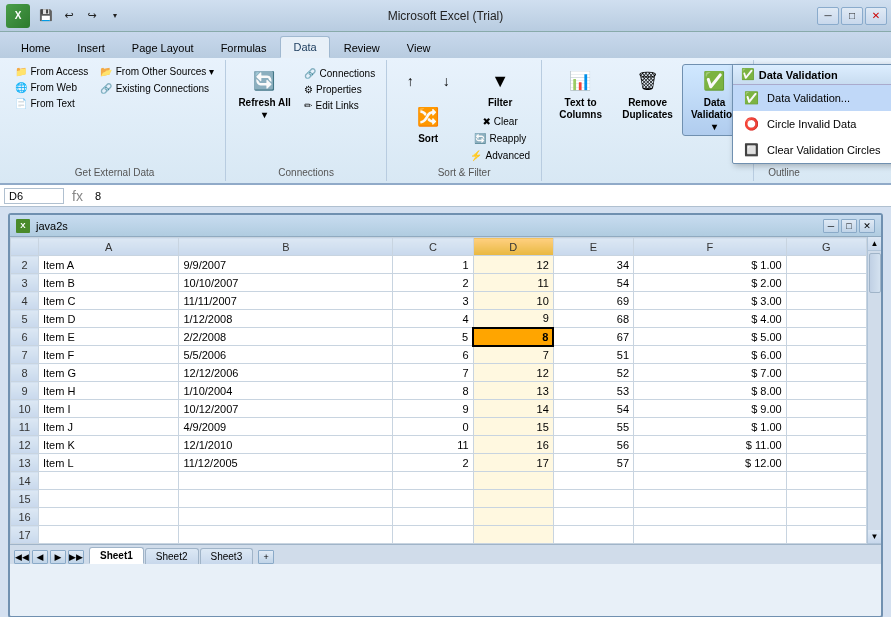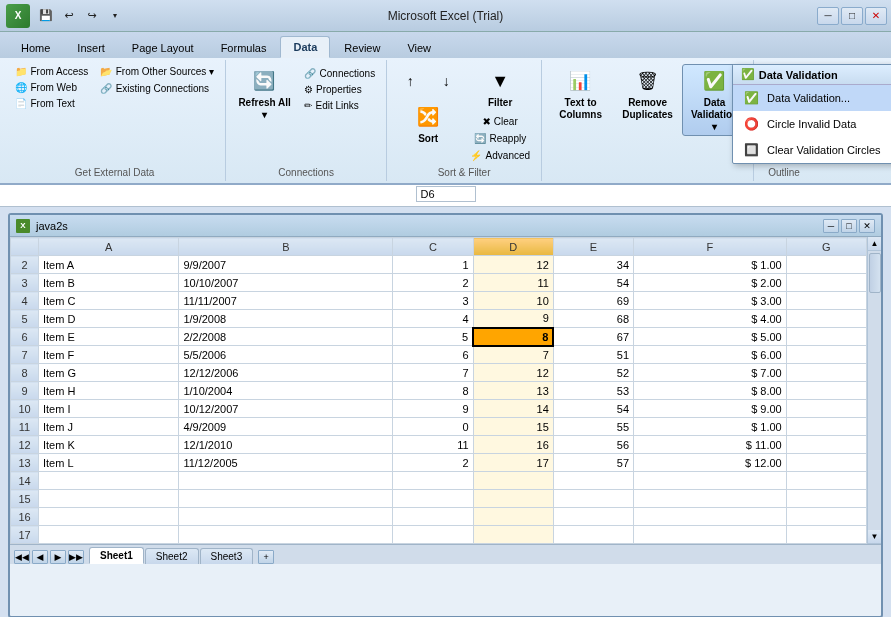--- a/index.html
+++ b/index.html
@@ -72,21 +72,21 @@
       cursor: pointer;
       border: 1px solid transparent;
       border-bottom: none;
       margin-right: 1px;
       border-radius: 3px 3px 0 0;
     }
     .tab.active {
       background: #e8f0f8;
       border-color: #a0b8d0;
       border-bottom: 1px solid #e8f0f8;
-      font-weight: bold;
+      font-weight: normal;
       color: #1a3a5c;
     }
 
     
     .ribbon {
       background: linear-gradient(to bottom, #e8f2fc, #d8e8f4);
       border-bottom: 2px solid #90aac8;
       display: flex;
       padding: 2px 4px;
       min-height: 90px;
@@ -187,23 +187,22 @@
       font-size: 12px;
     }
 
     
     .formula-bar {
       background: white;
       border-bottom: 1px solid #b0c0d0;
       display: flex;
       align-items: center;
       padding: 1px 4px;
-      gap: 17px;
+      gap: 4px;
       height: 22px;
-      flex-direction: column;
     }
     .cell-ref {
       width: 60px;
       border: 1px solid #b0c0d0;
       padding: 1px 4px;
       font-size: 11px;
       background: white;
     }
     .formula-sep {
       font-size: 14px;
@@ -590,21 +589,21 @@
                 <td>11/11/2007</td>
                 <td class="num">3</td>
                 <td class="num" style="background: rgb(255, 248, 224);">10</td>
                 <td class="num">69</td>
                 <td class="num">$ 3.00</td>
                 <td class="num"></td>
               </tr>
               <tr>
                 <th>5</th>
                 <td>Item D</td>
-                <td>1/9/2008</td>
+                <td>1/12/2008</td>
                 <td class="num">4</td>
                 <td class="num" style="background: rgb(255, 248, 224);">9</td>
                 <td class="num">68</td>
                 <td class="num">$ 4.00</td>
                 <td class="num"></td>
               </tr>
               <tr>
                 <th>6</th>
                 <td>Item E</td>
                 <td>2/2/2008</td>

